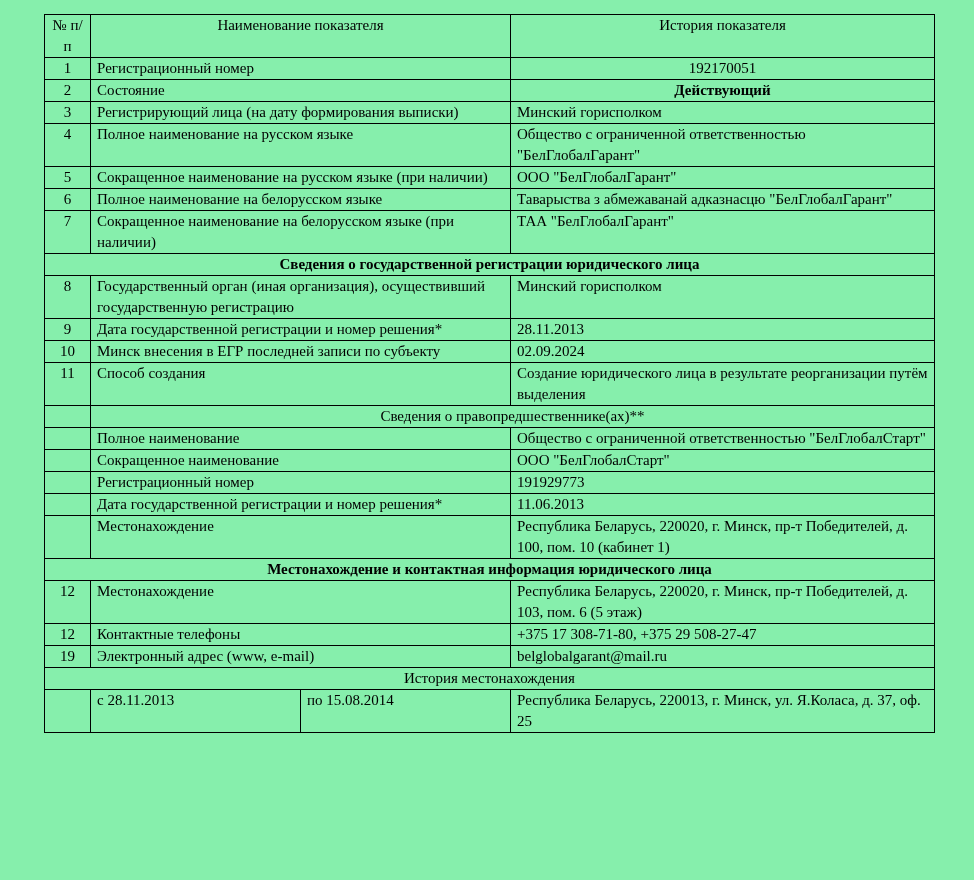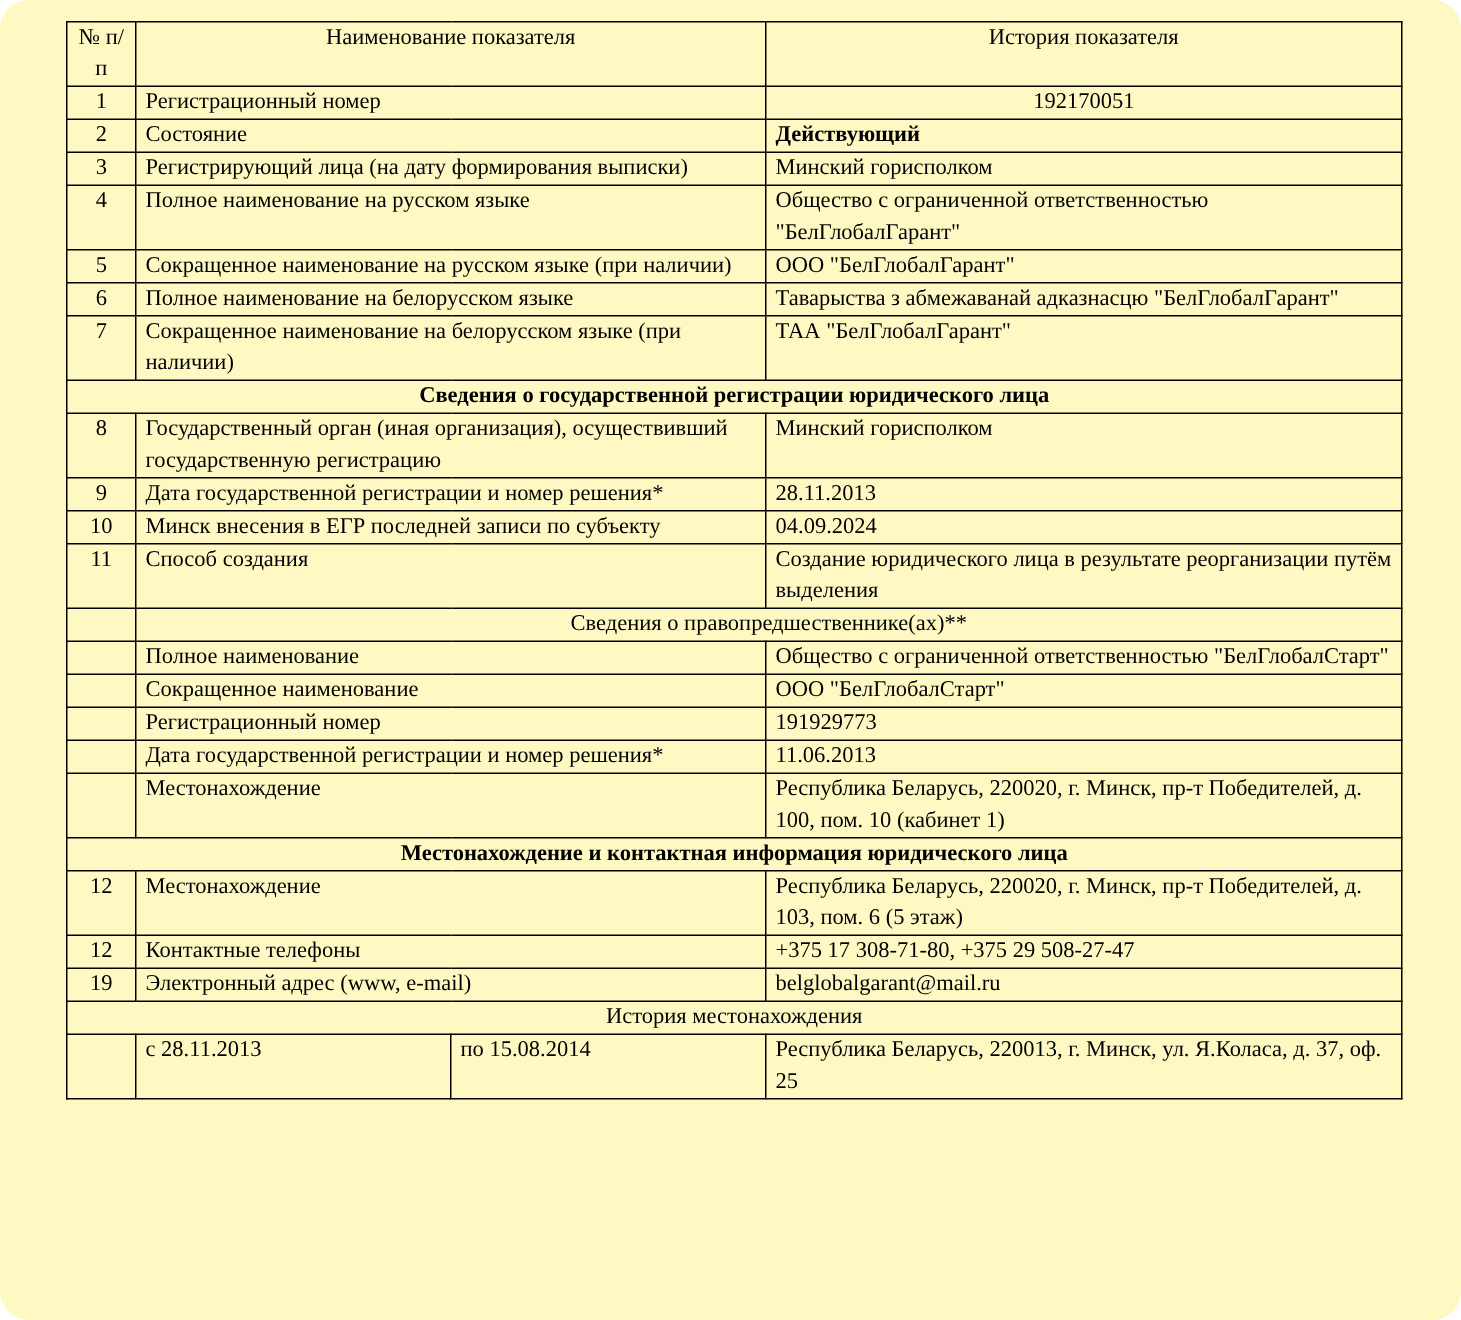--- a/index.html
+++ b/index.html
@@ -6,23 +6,22 @@
     margin: 0;
     padding: 0;
     background: #ffffff;
     color: #000000;
     font-family: "Liberation Serif", serif;
   }
   .page {
     position: relative;
     width: 974px;
     height: 880px;
-    background: #fef9c3;
+    background: #86efac;
     overflow: hidden;
-    border-radius: 19px;
   }
   table.registry {
     position: absolute;
     left: 44px;
     top: 14px;
     width: 890px;
     border-collapse: collapse;
     table-layout: fixed;
   }
   table.registry td {
@@ -32,21 +31,21 @@
     line-height: 21px;
     padding: 0 6px;
     overflow: hidden;
     word-wrap: break-word;
   }
   td.num {
     text-align: center;
     padding: 0 1px;
   }
   td.center  { text-align: center; }
-  td.bold    { font-weight: bold; }
+  td.bold    { font-weight: bold; text-align: center; }
   td.section { text-align: center; }
   td.hdr     { text-align: center; }
 </style>
 </head>
 <body>
 
 <div class="page">
   <table class="registry">
     <colgroup>
       <col style="width:46px">
@@ -104,21 +103,21 @@
           <td colspan="1">Минский горисполком</td>
         </tr>
         <tr>
           <td class="num" colspan="1">9</td>
           <td colspan="2">Дата государственной регистрации и номер решения*</td>
           <td colspan="1">28.11.2013</td>
         </tr>
         <tr>
           <td class="num" colspan="1">10</td>
           <td colspan="2">Минск внесения в ЕГР последней записи по субъекту</td>
-          <td colspan="1">04.09.2024</td>
+          <td colspan="1">02.09.2024</td>
         </tr>
         <tr>
           <td class="num" colspan="1">11</td>
           <td colspan="2">Способ создания</td>
           <td colspan="1">Создание юридического лица в результате реорганизации путём выделения</td>
         </tr>
         <tr>
           <td class="num" colspan="1"></td>
           <td class="section" colspan="3">Сведения о правопредшественнике(ах)**</td>
         </tr>

